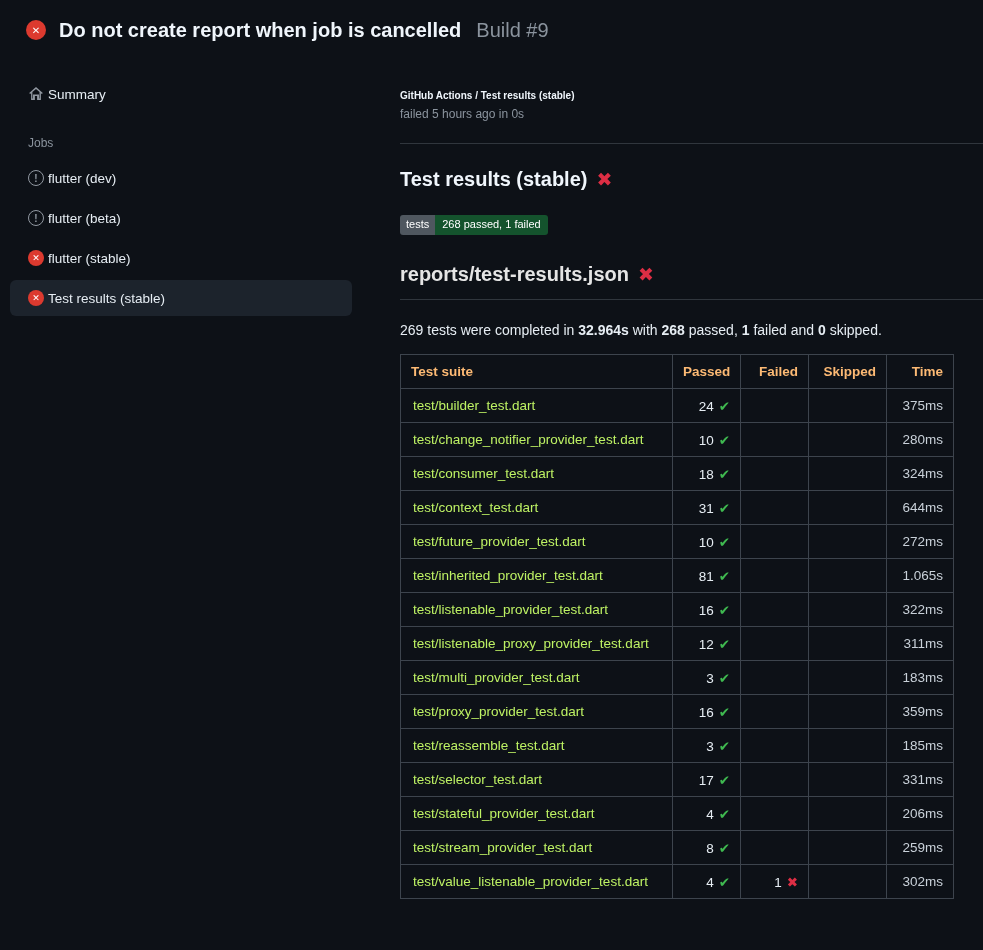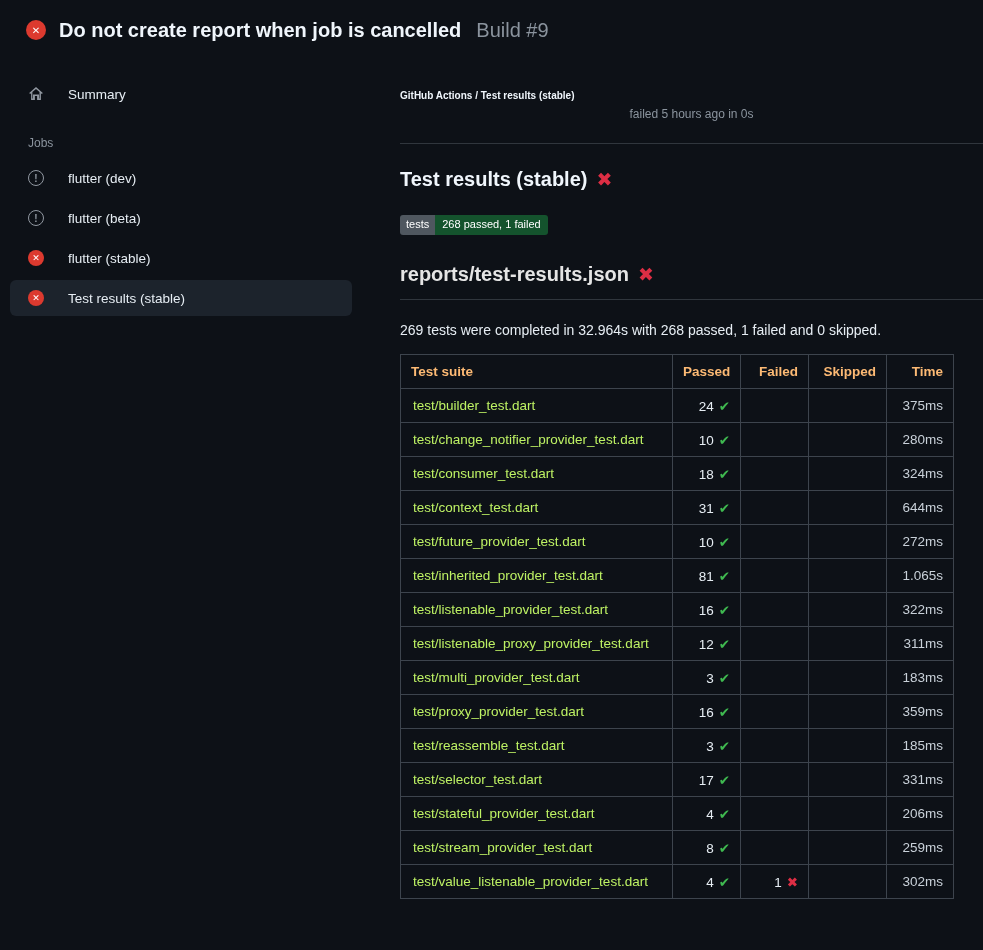--- a/index.html
+++ b/index.html
@@ -29,21 +29,21 @@
   }
   .app-title { font-size:20px; font-weight:700; color:#f0f6fc; }
   .build-no  { font-size:20px; font-weight:400; color:#8b949e; margin-left:2px; }
 
   
   .layout { display:flex; align-items:flex-start; }
 
   
   .sidebar { width:400px; flex-shrink:0; padding:20px 48px 0 10px; }
   .side-item {
-    display:flex; align-items:center; gap:24px;
+    display:flex; align-items:center; gap:4px;
     height:36px; padding:0 18px;
     border-radius:6px; font-size:13.5px; color:#e6edf3;
     cursor:pointer;
     text-align:center;
   }
   .side-item.selected { background:#1c232c; }
   .jobs-label { margin:24px 0 10px 18px; font-size:12px; color:#8b949e; }
   .side-items { display:flex; flex-direction:column; gap:4px; }
   .st-icon {
     width:16px; height:16px; border-radius:50%; flex-shrink:0;
@@ -54,21 +54,21 @@
     font-size:10px; font-weight:bold;
   }
   .st-icon.failed {
     background:#dc3a2f; color:#fff; font-size:9px; font-weight:bold;
   }
   .home-icon { width:16px; height:16px; flex-shrink:0; }
 
   
   .main { flex:1; padding:34px 0 0 0; min-width:0; }
   .breadcrumb { font-size:10px; font-weight:700; color:#f0f6fc; }
-  .meta { margin-top:6px; font-size:12px; color:#8b949e;text-align:center; }
+  .meta { margin-top:6px; font-size:12px; color:#8b949e; }
   .divider { border:none; border-top:1px solid #30363d; margin-top:22px; }
   .divider.tight { margin-top:13px; }
 
   .section-title {
     margin-top:24px; font-size:20px; font-weight:700; color:#f0f6fc;
     display:flex; align-items:center; gap:9px;
   }
   .big-x { color:#dd2e44; font-size:19px; font-weight:bold; line-height:1; }
 
   .badge {
@@ -78,21 +78,21 @@
   .badge-label { background:#4f575f; color:#fff; padding:4px 6px 5px; }
   .badge-value { background:#14532d; color:#fff; padding:4px 7px 5px; }
 
   .report-title {
     margin-top:28px; font-size:20px; font-weight:700;
     display:flex; align-items:center; gap:9px;
   }
   .report-title a { color:#e5e5e5; }
 
   .summary-line { margin-top:22px; font-size:14px; color:#e6edf3; }
-  .summary-line b { font-weight:400; }
+  .summary-line b { font-weight:700; }
 
   
   table.results {
     margin-top:16px; border-collapse:collapse;
     font-size:13.5px; table-layout:fixed; width:553px;
   }
   .results th, .results td {
     border:1px solid #3d444d;
     padding:8px 10px;
     height:34px;

